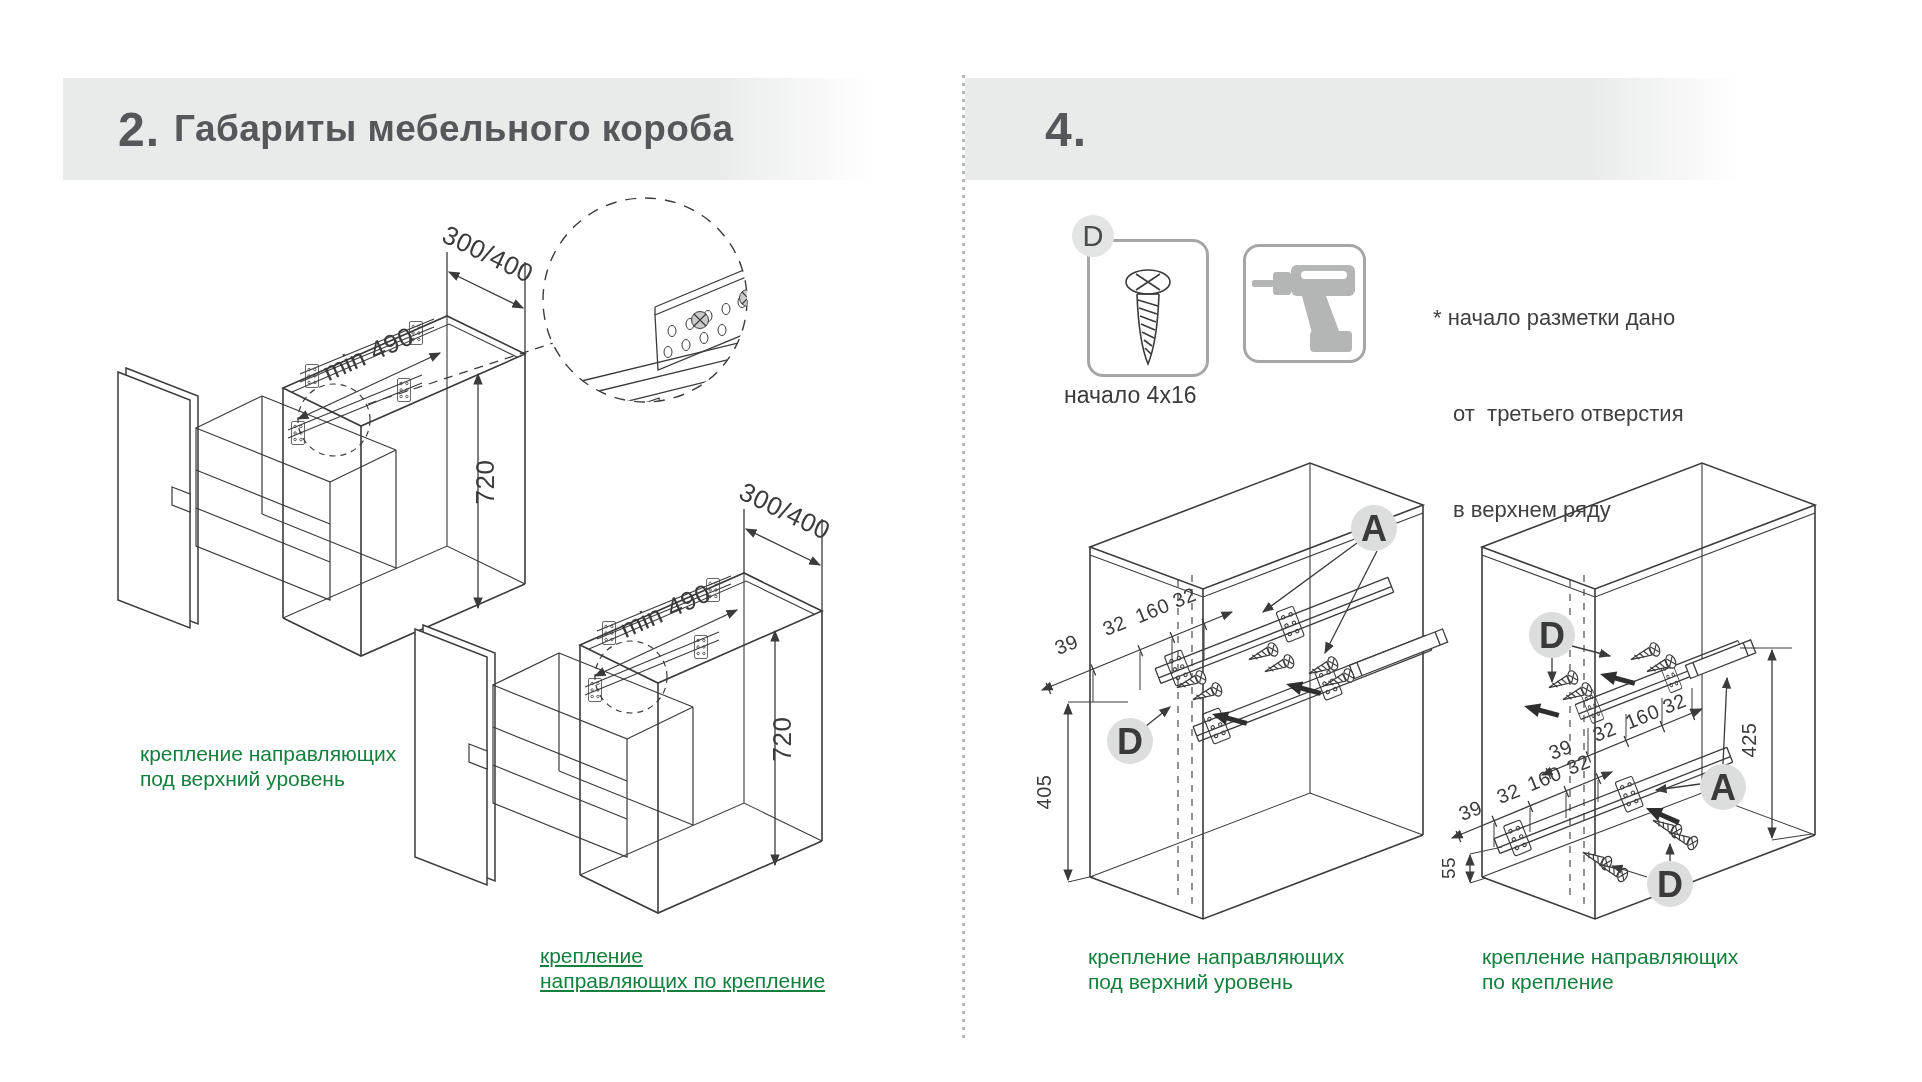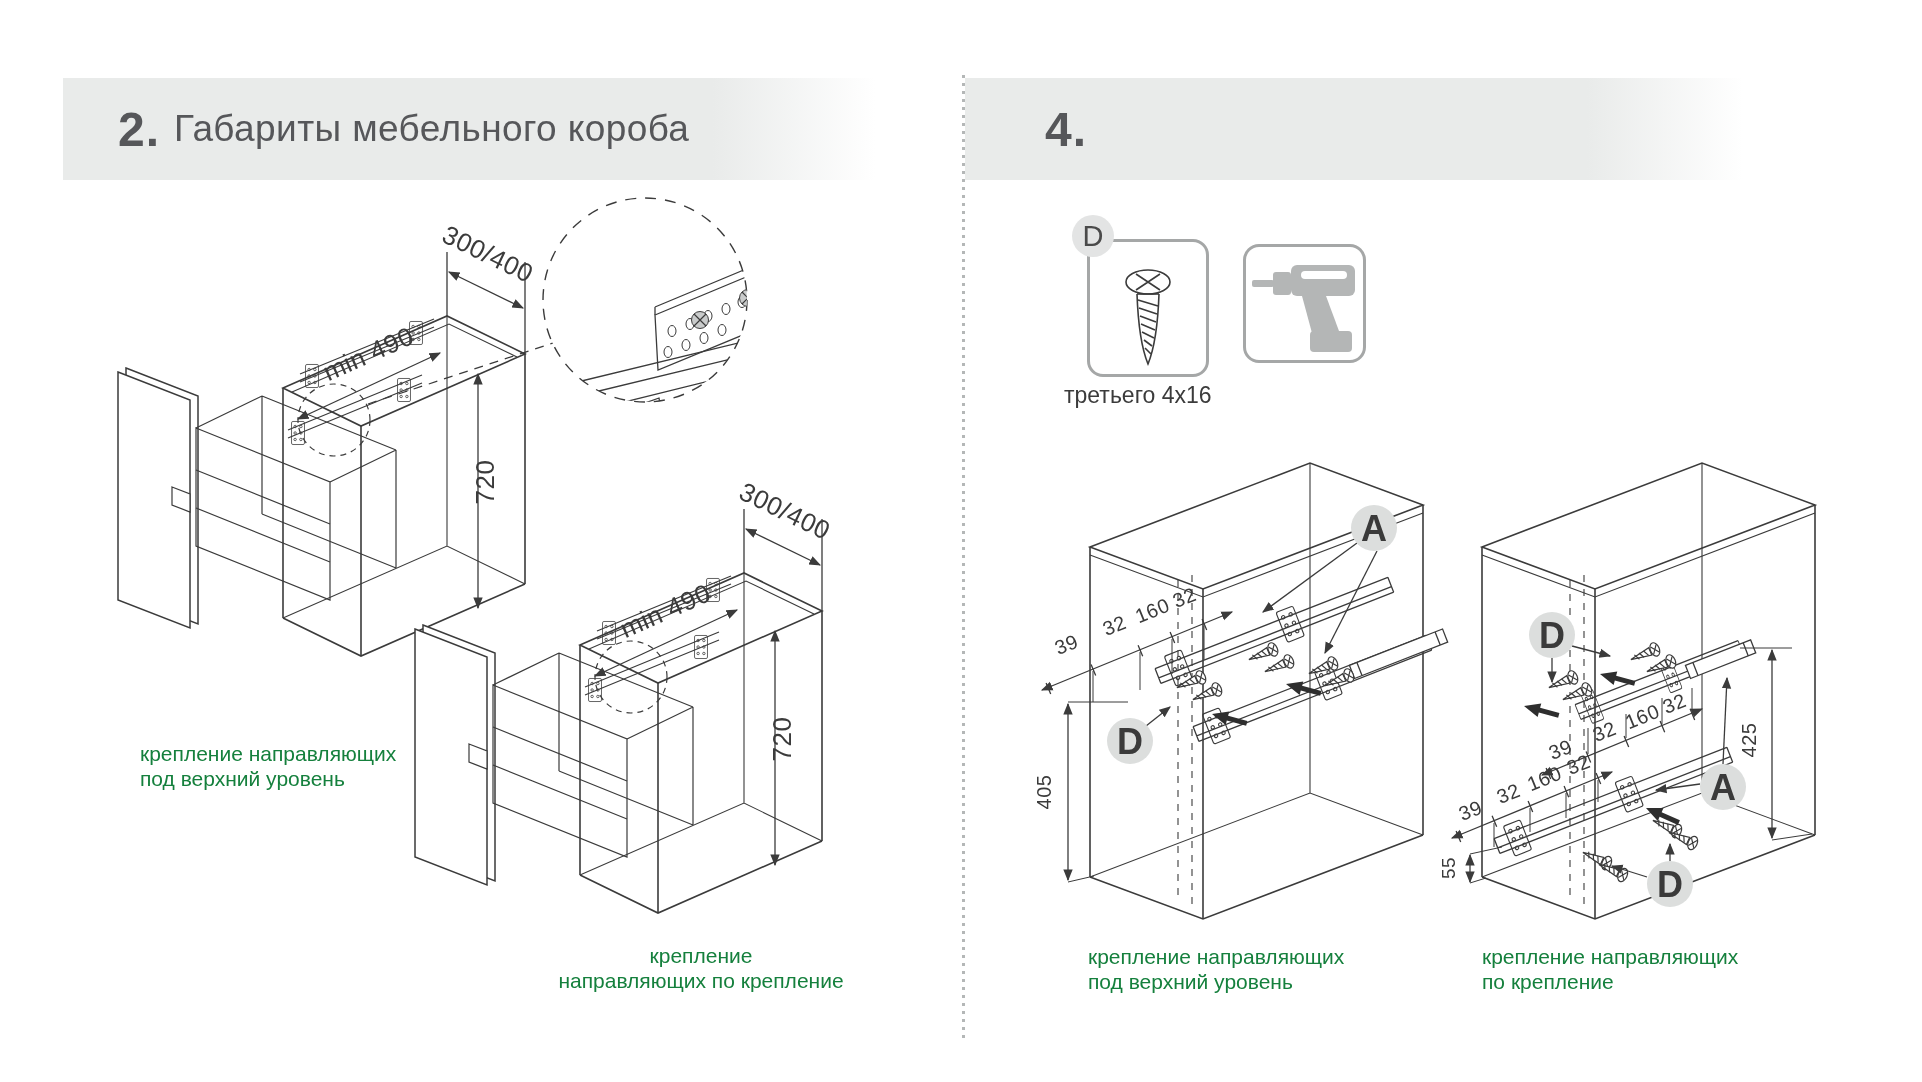--- a/index.html
+++ b/index.html
@@ -3,29 +3,29 @@
 <meta charset="utf-8">
 <style>
   html,body{margin:0;padding:0;background:#fff;}
   #stage{position:relative;width:1922px;height:1082px;background:#ffffff;overflow:hidden;
          font-family:"Liberation Sans", sans-serif;color:#3b3b3b;}
   .band{position:absolute;top:78px;height:102px;display:flex;align-items:center;
         background:linear-gradient(90deg,#e9ebea 0%,#e9ebea 80%,rgba(233,235,234,0) 100%);}
   .band-left{left:63px;width:812px;padding-left:55px;box-sizing:border-box;}
   .band-right{left:965px;width:778px;padding-left:80px;box-sizing:border-box;}
   .title-num{font-size:48px;font-weight:800;color:#56575a;margin-right:14px;letter-spacing:1px;}
-  .title-txt{font-size:37px;font-weight:400;color:#56575a;letter-spacing:0.4px;text-align:center;}
+  .title-txt{font-size:37px;font-weight:700;color:#56575a;letter-spacing:0.4px;text-align:center;}
   .divider{position:absolute;left:962px;top:75px;width:3px;height:968px;
            background-image:repeating-linear-gradient(to bottom,#b4b7b7 0 3px,transparent 3px 8px);}
   svg text{font-family:"Liberation Sans", sans-serif;}
   .dimL{font-size:26px;fill:#3b3b3b;letter-spacing:0.5px;}
   .dimS{font-size:20px;fill:#3b3b3b;letter-spacing:0.5px;}
   .callout{font-size:36px;fill:#3a3a3a;font-weight:600;}
   .caption{position:absolute;font-size:21px;line-height:25px;color:#15803d;}
-  .caption.right{text-align:center;}
+  .caption.right{text-align:left;text-decoration:underline;}
   .note{position:absolute;left:1433px;top:238px;font-size:22px;line-height:32px;color:#3f3f3f;white-space:pre;}
   .note .ind{padding-left:20px;}
   .hw-box{position:absolute;box-sizing:border-box;border:3px solid #a5a7a7;border-radius:16px;background:#fff;}
   .hw-badge{position:absolute;left:1072px;top:215px;width:42px;height:42px;border-radius:50%;
             background:#e3e4e4;display:flex;align-items:center;justify-content:center;
             font-size:29px;color:#4a4a4a;z-index:3;}
   .hw-caption{position:absolute;left:1064px;top:382px;font-size:23px;color:#3b3b3b;}
 </style>
 </head>
 <body>
@@ -314,22 +314,27 @@
       <g fill="#b4b6b6" stroke="none">
         <rect x="6" y="33" width="22" height="7" rx="2"></rect>
         <rect x="27" y="25" width="18" height="23" rx="3"></rect>
         <rect x="45" y="18" width="64" height="31" rx="6"></rect>
         <path d="M56,49 L80,49 L93,84 L66,86 Z"></path>
         <rect x="64" y="84" width="42" height="21" rx="4"></rect>
       </g>
       <rect x="55" y="24" width="46" height="8" rx="4" fill="#ffffff"></rect>
     </svg>
   </div>
-  <div class="hw-caption">третьего 4x16</div>
-
+  <div class="hw-caption">начало 4x16</div>
+
+  <div class="note">
+    <div>* начало разметки дано</div>
+    <div class="ind">от  третьего отверстия</div>
+    <div class="ind">в верхнем ряду</div>
+  </div>
 
   <div class="caption" style="left:140px;top:741px;">
     <div>крепление направляющих</div>
     <div>под верхний уровень</div>
   </div>
   <div class="caption right" style="left:540px;top:943px;width:322px;">
     <div>крепление</div>
     <div>направляющих по крепление</div>
   </div>
   <div class="caption" style="left:1088px;top:944px;">

